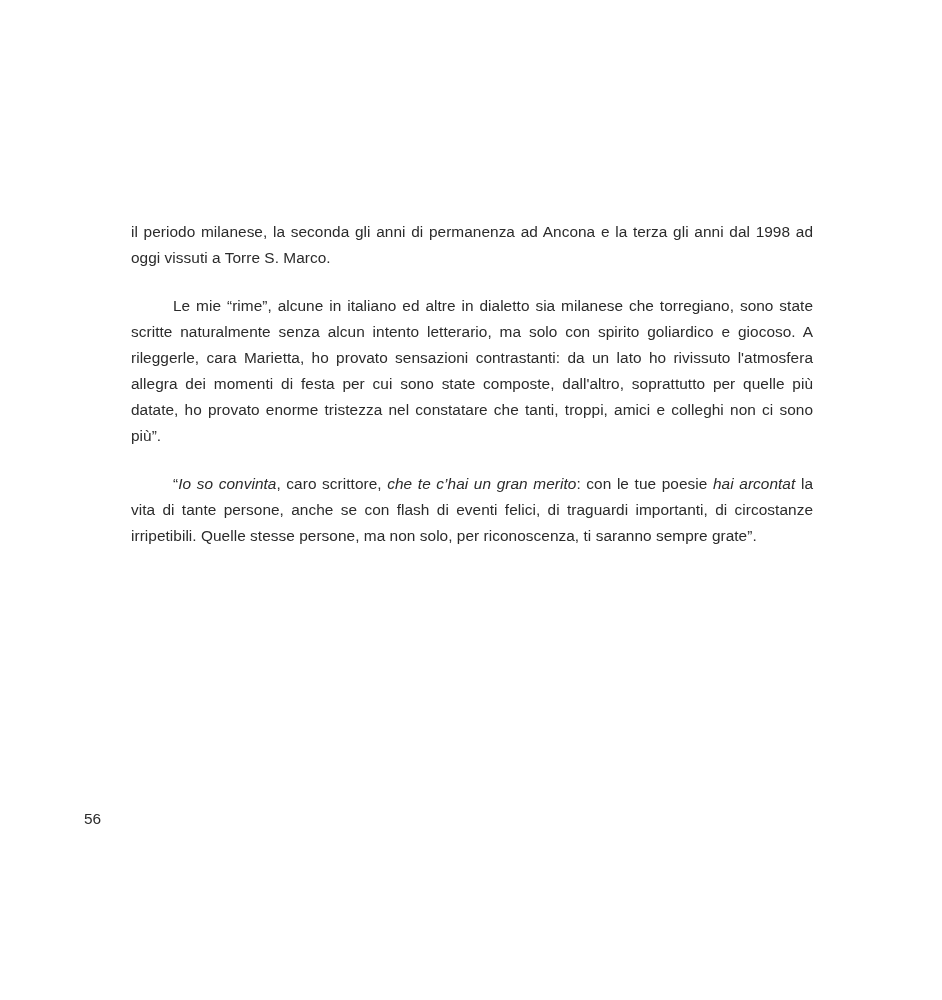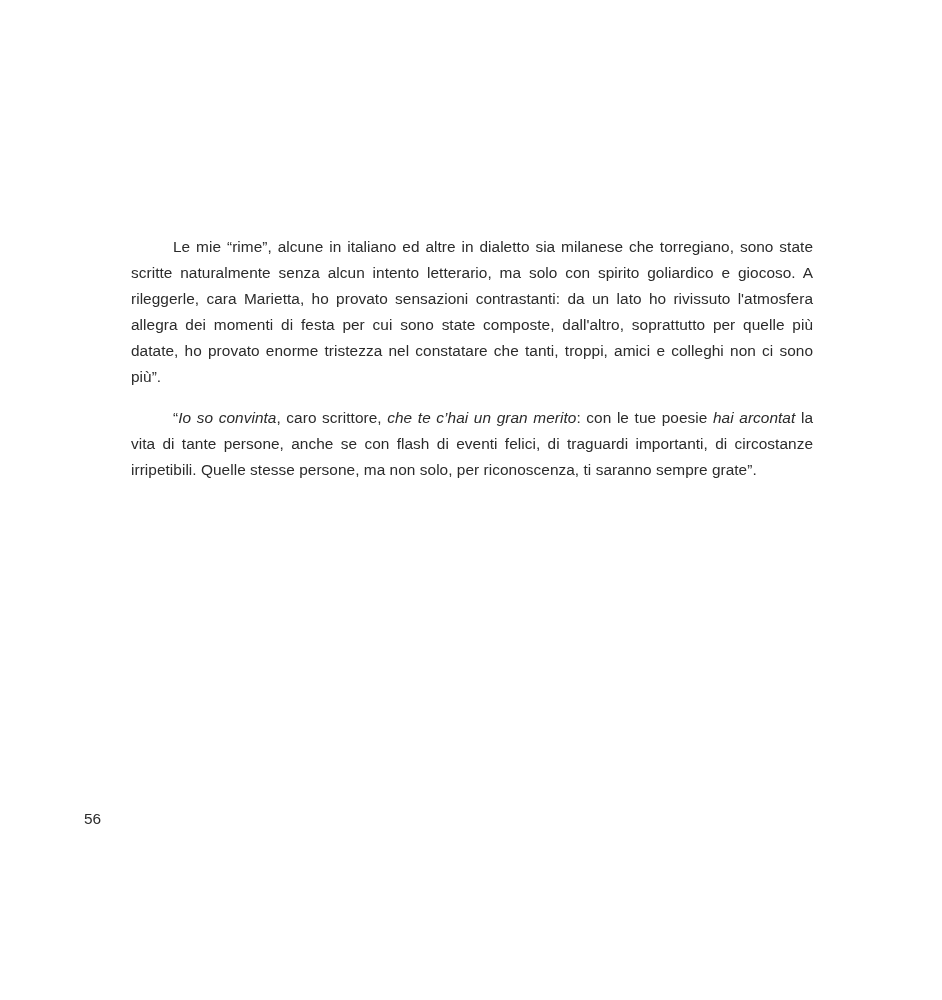--- a/index.html
+++ b/index.html
@@ -37,21 +37,21 @@
     text-justify: inter-word;
     color: #2b2b2b;
     letter-spacing: 0.05px;
   }
 
   p.para.indent {
     text-indent: 42px;
   }
 
   p.gap-before {
-    margin-top: 15px;
+    margin-top: 22px;
   }
 
   .italic {
     font-style: italic;
   }
 
   .page-number {
     position: absolute;
     left: 84px;
     top: 808px;
@@ -60,20 +60,23 @@
     color: #2b2b2b;
   }
 </style>
 </head>
 <body>
 
 <div class="page">
 
   <div class="text-block">
 
+    <p class="para">
+      <span>il periodo milanese, la seconda gli anni di permanenza ad Ancona e la terza gli anni dal 1998 ad oggi vissuti a Torre S. Marco.</span>
+    </p>
 
     <p class="para indent gap-before">
       <span>Le mie “rime”, alcune in italiano ed altre in dialetto sia milanese che torregiano, sono state scritte naturalmente senza alcun intento letterario, ma solo con spirito goliardico e giocoso. A rileggerle, cara Marietta, ho provato sensazioni contrastanti: da un lato ho rivissuto l'atmosfera allegra dei momenti di festa per cui sono state composte, dall'altro, soprattutto per quelle più datate, ho provato enorme tristezza nel constatare che tanti, troppi, amici e colleghi non ci sono più”.</span>
     </p>
 
     <p class="para indent gap-before">
       <span>“</span><span class="italic">Io so convinta</span><span>, caro scrittore, </span><span class="italic">che te c’hai un gran merito</span><span>: con le tue poesie </span><span class="italic">hai arcontat</span><span> la vita di tante persone, anche se con flash di eventi felici, di traguardi importanti, di circostanze irripetibili. Quelle stesse persone, ma non solo, per riconoscenza, ti saranno sempre grate”.</span>
     </p>
 
   </div>

